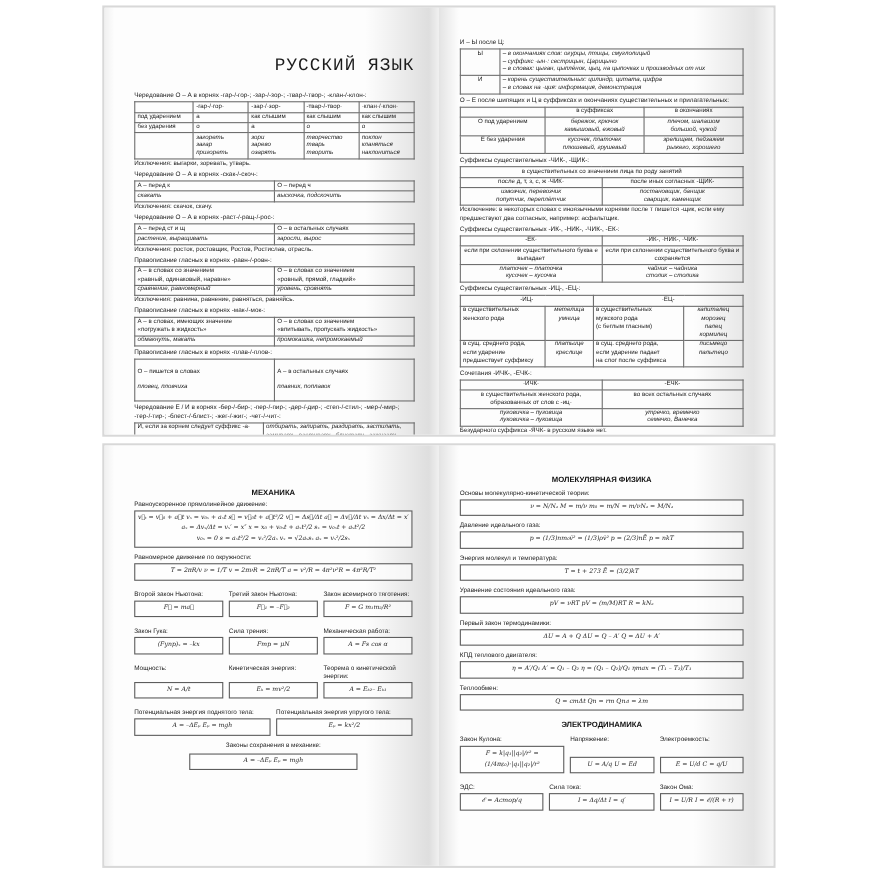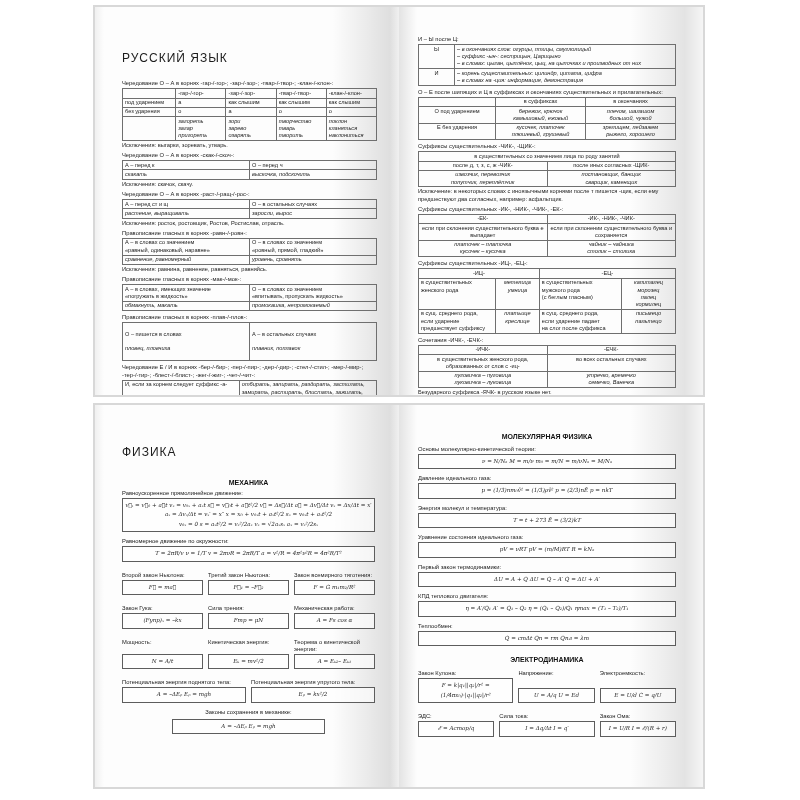--- a/index.html
+++ b/index.html
@@ -27,21 +27,21 @@
       linear-gradient(to right, rgba(0,0,0,0) 78%, rgba(0,0,0,0.12) 97%, rgba(0,0,0,0.05) 100%),
       #fdfdfd;
   }
   .page-r {
     background:
       linear-gradient(to right, rgba(0,0,0,0.10) 0, rgba(0,0,0,0) 6%),
       linear-gradient(to right, rgba(0,0,0,0) 76%, rgba(0,0,0,0.10) 94%, rgba(0,0,0,0.03) 100%),
       #fdfdfd;
   }
 
-  .bigtitle { text-align:left; font-size:12px; letter-spacing:1px; color:#1c1c1c; }
+  .bigtitle { text-align:right; font-size:16px; letter-spacing:1px; color:#1c1c1c;font-family:Liberation Mono, monospace; }
   .subtitle { text-align:center; font-size:7px; font-weight:bold; color:#111; }
 
   
   .ru-inner-l { padding:44px 22px 0 27px; }
   .ru-inner-r { padding:26px 27px 0 19px; }
   .sec  { font-size:5.8px; line-height:1.25; margin:3px 0 1px; }
   .note { font-size:5.7px; line-height:1.25; margin:1px 0 3px; }
   table.rt { width:100%; border-collapse:collapse; table-layout:fixed; margin:0; }
   .rt td {
     border:0.7px solid #6f6f6f;
@@ -384,21 +384,20 @@
         </table>
       <div class="note">Безударного суффикса -ЯЧК- в русском языке нет.</div>
     </div>
   </div>
 </div>
 
 <div class="spread" id="spread-ph">
 
   <div class="page page-l">
     <div class="ph-inner-l">
-      <div class="bigtitle" style="margin-bottom:20px;">ФИЗИКА</div>
       <div class="subtitle" style="margin-bottom:4px;">МЕХАНИКА</div>
 
       <div class="plabel">Равноускоренное прямолинейное движение:</div>
       <div class="fbox">
         <div>v⃗ₜ = v⃗₀ + a⃗t     vₓ = v₀ₓ + aₓt     s⃗ = v⃗₀t + a⃗t²/2     v⃗ = Δs⃗/Δt     a⃗ = Δv⃗/Δt     vₓ = Δx/Δt = x′</div>
         <div>aₓ = Δvₓ/Δt = vₓ′ = x″     x = x₀ + v₀ₓt + aₓt²/2     sₓ = v₀ₓt + aₓt²/2</div>
         <div>v₀ₓ = 0     s = aₓt²/2 = vₓ²/2aₓ     vₓ = √2aₓsₓ     aₓ = vₓ²/2sₓ</div>
       </div>
 
       <div class="plabel mt6">Равномерное движение по окружности:</div>

